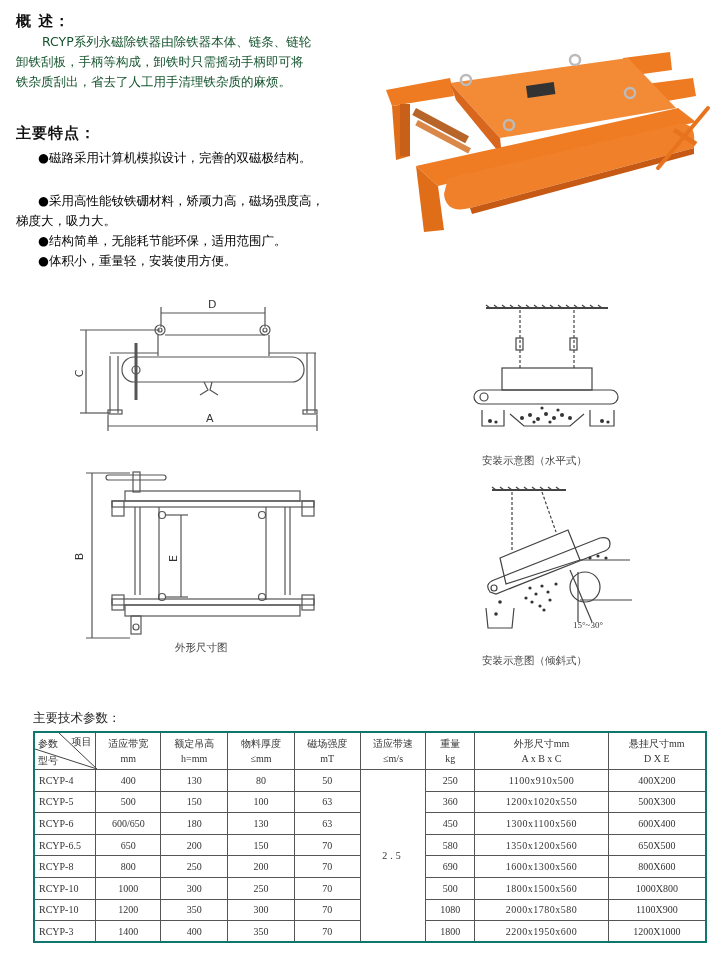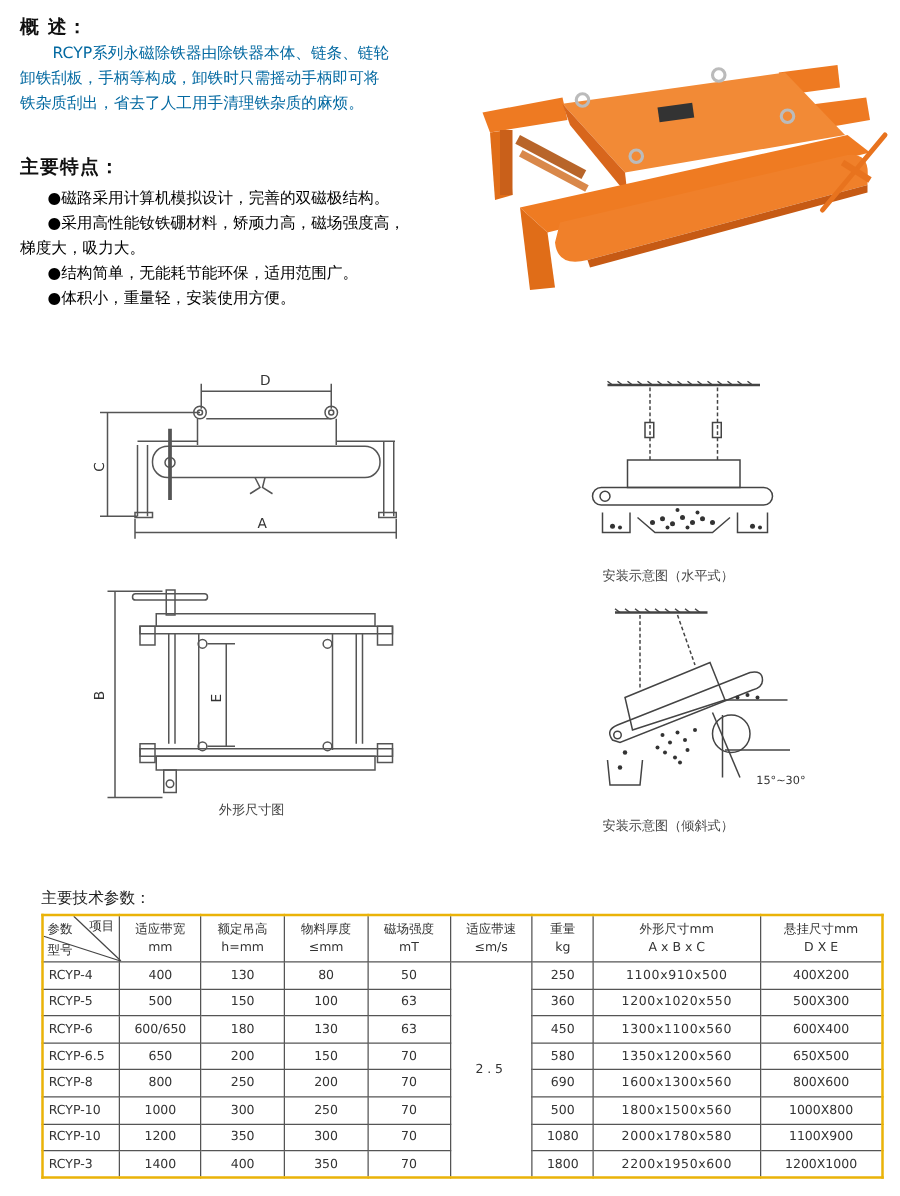--- a/index.html
+++ b/index.html
@@ -3,31 +3,31 @@
 <meta charset="utf-8">
 <style>
   * { box-sizing: border-box; margin: 0; padding: 0; }
   html, body { width: 720px; height: 957px; background: #ffffff; overflow: hidden; }
   body { position: relative; font-family: "DejaVu Sans", sans-serif; color: #222; }
 
   .abs { position: absolute; }
 
   
   .h-title { font-size: 15px; font-weight: bold; color: #111; letter-spacing: 1px; }
-  .para { font-size: 12.5px; line-height: 20px; color: #0369a1; }
+  .para { font-size: 12.5px; line-height: 20px; color: #14532d; }
   .feat { font-size: 12.5px; line-height: 20px; color: #000000; }
 
   .caption { font-size: 10.5px; color: #444; }
 
   
   table.spec { border-collapse: collapse; position: absolute; left: 33px; top: 731px; width: 674px;
     font-family: "DejaVu Sans", sans-serif; font-size: 10px; color: #333; }
   table.spec td { border: 1px solid #555; text-align: center; height: 21.6px; padding: 0 2px; white-space: nowrap; }
   table.spec tr.head td { height: 36px; line-height: 15px; }
-  table.spec { border: 2px solid #eab308; }
+  table.spec { border: 2px solid #0f766e; font-family: Liberation Serif, serif; }
   td.model { text-align: left !important; padding-left: 4px !important; }
   td.diag { position: relative; padding: 0 !important; }
   .diag-wrap { position: relative; width: 100%; height: 36px; }
   .diag-wrap svg { position: absolute; left: 0; top: 0; }
   .diag-a { position: absolute; left: 3px; top: 3px; font-size: 10px; }
   .diag-b { position: absolute; right: 4px; top: 1px; font-size: 10px; }
   .diag-c { position: absolute; left: 3px; bottom: 1px; font-size: 10px; }
 </style>
 </head>
 <body>
@@ -37,21 +37,21 @@
   <div style="padding-left:26px;">RCYP系列永磁除铁器由除铁器本体、链条、链轮</div>
   <div>卸铁刮板，手柄等构成，卸铁时只需摇动手柄即可将</div>
   <div>铁杂质刮出，省去了人工用手清理铁杂质的麻烦。</div>
 </div>
 
 <div class="abs h-title" style="left:16px; top:124px;">主要特点：</div>
 <div class="abs feat" style="left:16px; top:148px; width:360px;">
   <div style="padding-left:22px;">
     <span>●</span><span>磁路采用计算机模拟设计，完善的双磁极结构。</span>
   </div>
-  <div style="padding-left:22px;">
+  <div style="padding-left:22px;margin-top:23px;">
     <span>●</span><span>采用高性能钕铁硼材料，矫顽力高，磁场强度高，</span>
   </div>
   <div>梯度大，吸力大。</div>
   <div style="padding-left:22px;">
     <span>●</span><span>结构简单，无能耗节能环保，适用范围广。</span>
   </div>
   <div style="padding-left:22px;">
     <span>●</span><span>体积小，重量轻，安装使用方便。</span>
   </div>
 </div>
@@ -224,21 +224,21 @@
       <circle cx="96" cy="104" r="1.6"></circle>
       <circle cx="66" cy="118" r="1.6"></circle>
       <circle cx="84" cy="130" r="1.6"></circle>
     <circle cx="130" cy="78" r="1.6"></circle>
       <circle cx="138" cy="76" r="1.6"></circle>
       <circle cx="146" cy="78" r="1.6"></circle>
     <circle cx="40" cy="122" r="1.8"></circle>
       <circle cx="36" cy="134" r="1.8"></circle>
   </g>
 </svg>
-<div class="abs" style="left:605px; top:620px; font-size:9px; color:#333;">15°~30°</div>
+<div class="abs" style="left:573px; top:620px; font-size:9px; color:#333;font-family:Liberation Serif, serif;">15°~30°</div>
 <div class="abs caption" style="left:482px; top:654px;">安装示意图（倾斜式）</div>
 
 <div class="abs" style="left:33px; top:710px; font-size:12.5px; color:#222;">主要技术参数：</div>
 
 <table class="spec">
   <colgroup>
     <col style="width:62px">
       <col style="width:65px">
       <col style="width:67px">
       <col style="width:67px">

